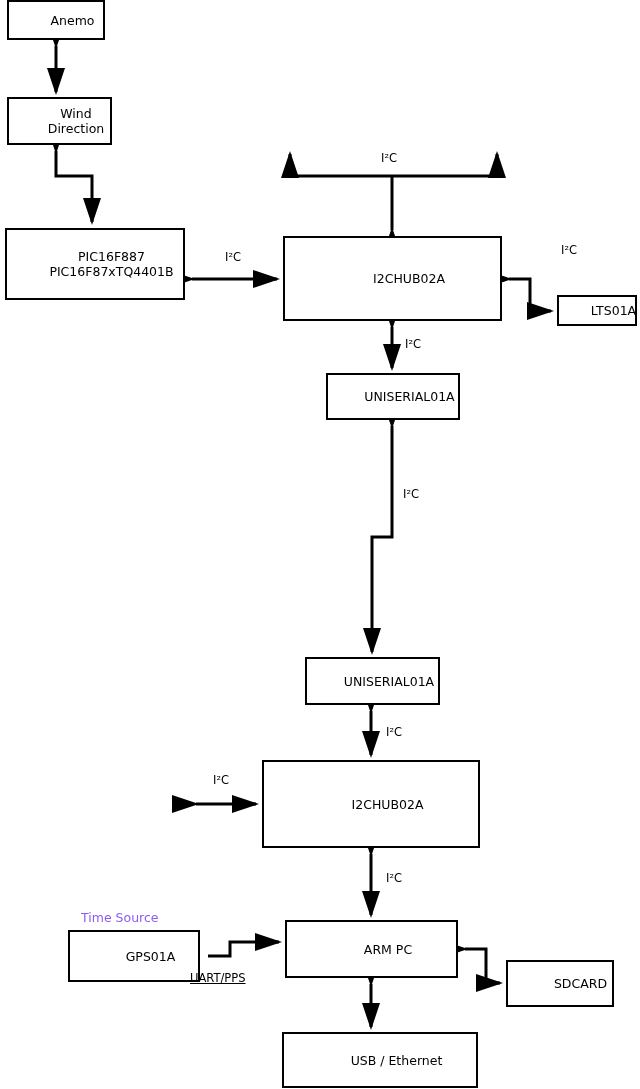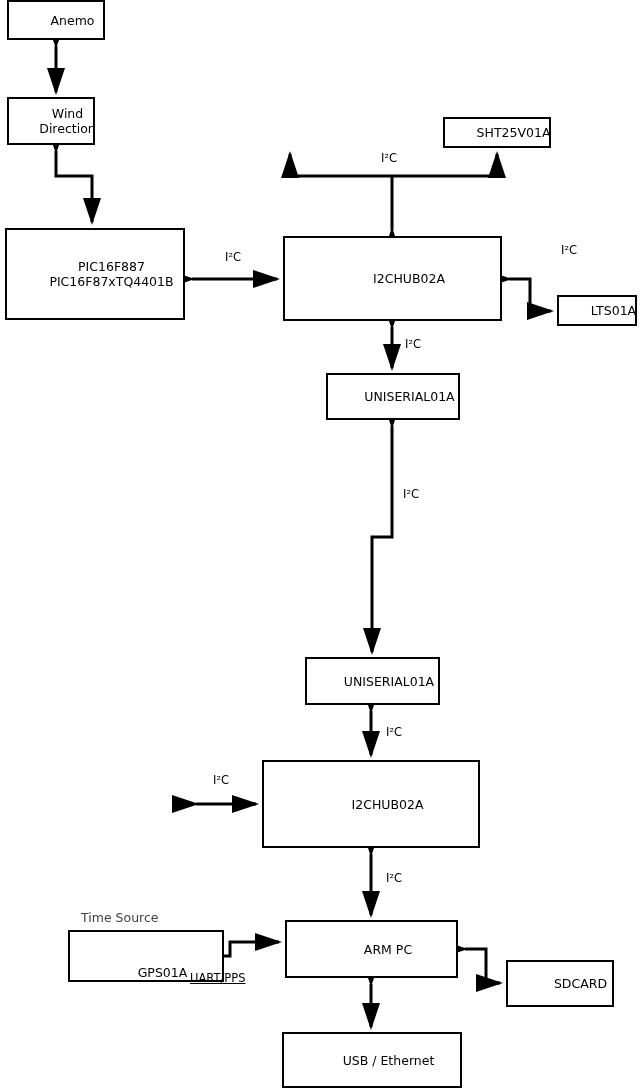--- a/index.html
+++ b/index.html
@@ -50,21 +50,21 @@
     position: absolute;
     color: #000000;
     font-size: 11.5px;
     line-height: 13px;
     white-space: nowrap;
     z-index: 3;
     background: transparent;
   }
   .free-label {
     position: absolute;
-    color: #404040;
+    color: #8b5cf6;
     font-size: 12.5px;
     line-height: 15px;
     white-space: nowrap;
     z-index: 3;
   }
 </style>
 </head>
 <body>
 
 <div id="diagram-root">
@@ -129,34 +129,31 @@
 
     <g>
       <line x1="371" y1="984" x2="371" y2="1027" stroke="#000000" stroke-width="3" marker-start="url(#arrowhead)" marker-end="url(#arrowhead)"></line>
     </g>
   </svg>
 
   <div class="node" style="left:7px; top:0px; width:98px; height:40px;">
     <span class="node-label">Anemo</span>
   </div>
 
-  <div class="node" style="left:7px; top:97px; width:88px; height:48px;">
+  <div class="node" style="left:7px; top:97px; width:105px; height:48px;">
     <span class="node-label">Wind
 Direction</span>
   </div>
 
-  <div class="node" style="left:5px; top:228px; width:180px; height:92px;">
+  <div class="node" style="left:5px; top:228px; width:180px; height:72px;">
     <span class="node-label">PIC16F887
 PIC16F87xTQ4401B</span>
   </div>
 
 
-  <div class="node" style="left:443px; top:117px; width:108px; height:31px;">
-    <span class="node-label">SHT25V01A</span>
-  </div>
 
   <div class="node" style="left:283px; top:236px; width:219px; height:85px;">
     <span class="node-label">I2CHUB02A</span>
   </div>
 
   <div class="node" style="left:557px; top:295px; width:80px; height:31px;">
     <span class="node-label">LTS01A</span>
   </div>
 
   <div class="node" style="left:326px; top:373px; width:134px; height:47px;">
@@ -165,33 +162,33 @@
 
   <div class="node" style="left:305px; top:657px; width:135px; height:48px;">
     <span class="node-label">UNISERIAL01A</span>
   </div>
 
   <div class="node" style="left:262px; top:760px; width:218px; height:88px;">
     <span class="node-label">I2CHUB02A</span>
   </div>
 
 
-  <div class="node" style="left:68px; top:930px; width:156px; height:52px;align-items:flex-end;">
+  <div class="node" style="left:68px; top:930px; width:132px; height:52px;">
     <span class="node-label">GPS01A</span>
   </div>
 
   <div class="node" style="left:285px; top:920px; width:173px; height:58px;">
     <span class="node-label">ARM PC</span>
   </div>
 
   <div class="node" style="left:506px; top:960px; width:108px; height:47px;padding-left:8px;">
     <span class="node-label">SDCARD</span>
   </div>
 
-  <div class="node" style="left:282px; top:1032px; width:180px; height:56px;">
+  <div class="node" style="left:282px; top:1032px; width:196px; height:56px;">
     <span class="node-label">USB / Ethernet</span>
   </div>
 
   <div class="edge-label" style="left:381px; top:152px;">I²C</div>
 
   <div class="edge-label" style="left:225px; top:251px;">I²C</div>
 
   <div class="edge-label" style="left:561px; top:244px;">I²C</div>
 
   <div class="edge-label" style="left:405px; top:338px;">I²C</div>

